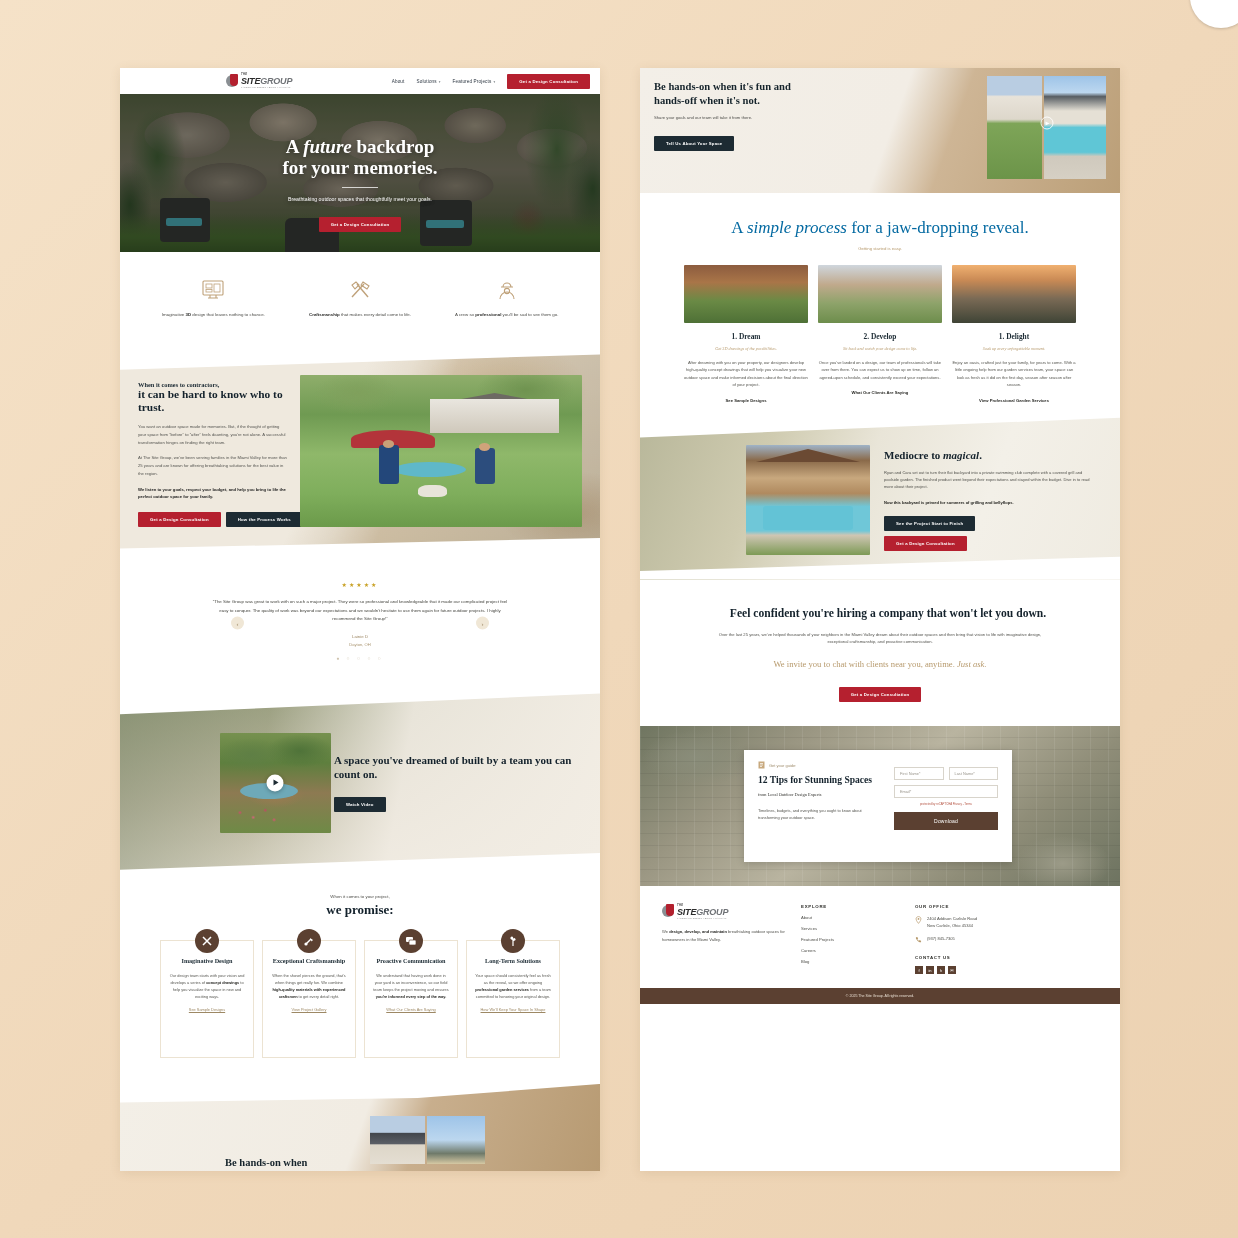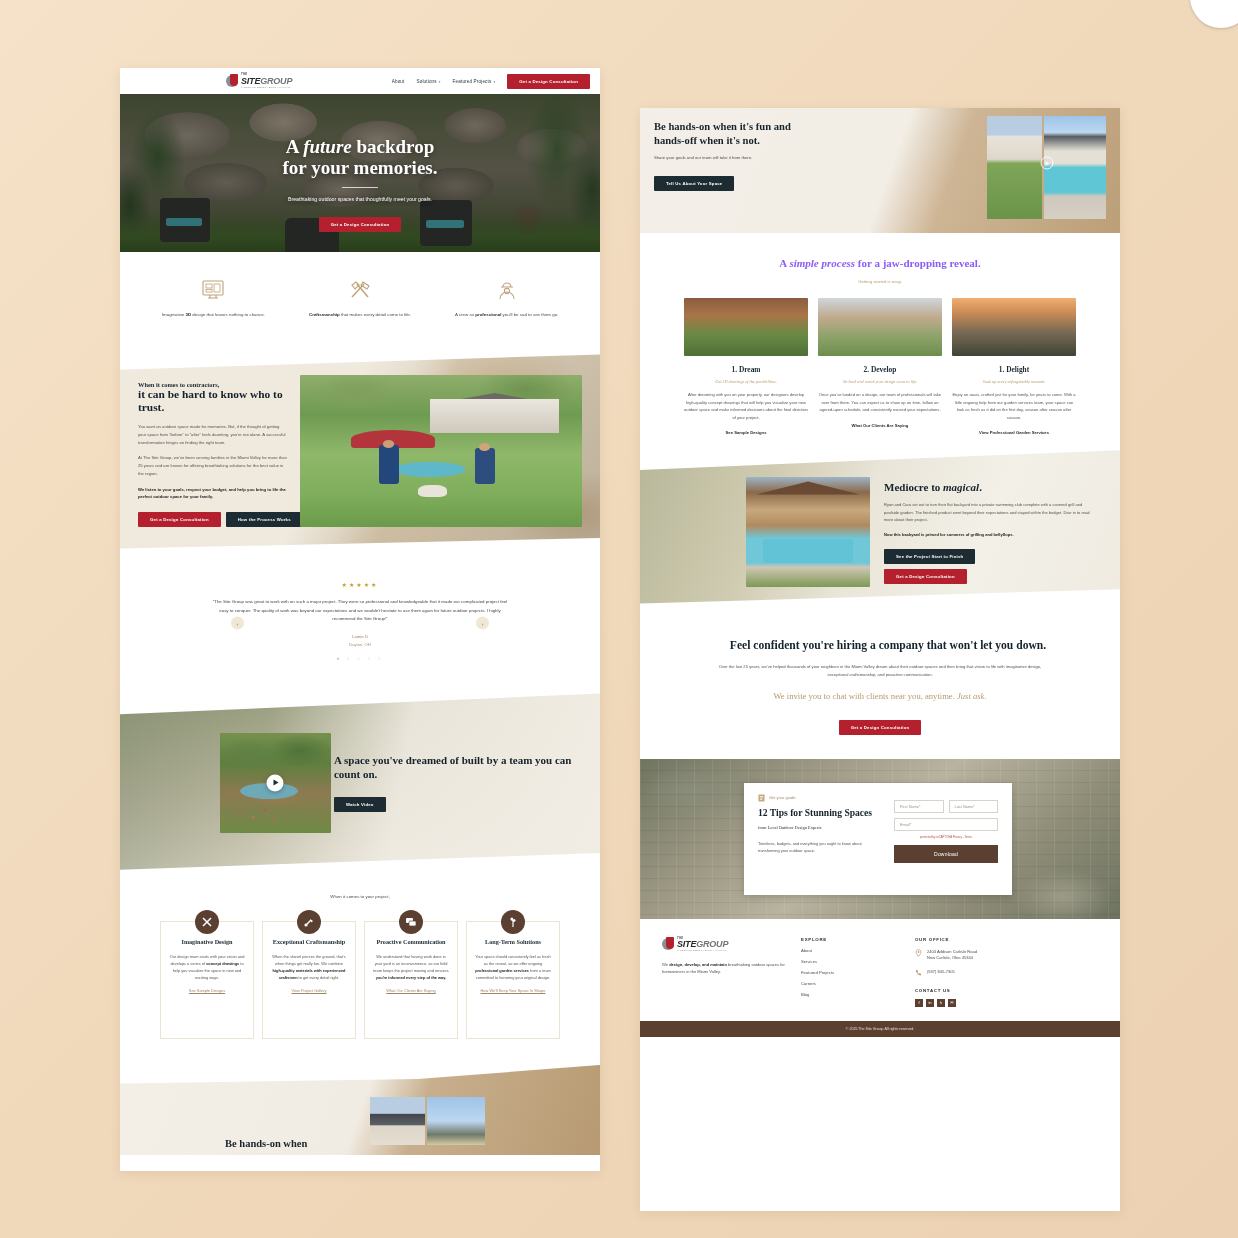--- a/index.html
+++ b/index.html
@@ -20,21 +20,21 @@
     background: #ffffff; box-shadow: 0 1px 3px rgba(0,0,0,.18);
   }
   
   .col {
     position: absolute;
     background: #ffffff;
     overflow: hidden;
     box-shadow: 0 2px 10px rgba(120,90,50,.12);
   }
   #col-left  { left: 120px; top: 68px;  width: 480px; height: 1103px; }
-  #col-right { left: 640px; top: 68px;  width: 480px; height: 1103px; margin-top: 40px; }
+  #col-right { left: 640px; top: 68px;  width: 480px; height: 1103px; }
 
   
   .nav {
     height: 26px; background:#fff; display:flex; align-items:center;
     padding: 0 10px; position:relative; z-index: 5;
   }
   .logo { display:flex; align-items:center; gap:2px; margin-left:96px; }
   .logo-mark {
     width: 13px; height: 15px; position: relative;
   }
@@ -299,22 +299,22 @@
   .hi-play {
     position:absolute; left:50%; top:46%; transform:translate(-50%,-50%);
     width:13px; height:13px; border-radius:50%; border:1px solid rgba(255,255,255,.85);
     display:flex; align-items:center; justify-content:center;
   }
   .hi-play::after { content:""; border-left:4px solid rgba(255,255,255,.95);
     border-top:2.6px solid transparent; border-bottom:2.6px solid transparent; margin-left:1.5px; }
 
   
   .band-process { background:#fff; padding:24px 0 10px; text-align:center; }
-  .proc-h { font-family:"Liberation Serif",serif; font-size:11px; font-weight:700;
-            color:#8b5cf6; line-height:1.25; }
+  .proc-h { font-family:"Liberation Serif",serif; font-size:17px; font-weight:400;
+            color:#0369a1; line-height:1.25; }
   .proc-h em { font-style:italic; }
   .proc-eyebrow { font-size:4.3px; color:#b79a6d; margin-top:8px; }
   .steps { display:flex; gap:10px; padding:14px 44px 0; }
   .step { flex:1; text-align:center; }
   .step-img { width:100%; height:58px; margin-bottom:9px; border-radius:1px; }
   .si1 { background: linear-gradient(180deg,#8c5c3f 0%, #a97548 30%, #6a8a45 62%, #4e7036 100%); }
   .si2 { background: linear-gradient(180deg,#cfd6dd 0%, #c0a98c 34%, #8ea36a 66%, #6d8d4c 100%); }
   .si3 { background: linear-gradient(180deg,#f0b070 0%, #c98a55 26%, #7a6a55 58%, #3f4436 100%); }
   .step-h { font-family:"Liberation Serif",serif; font-size:7.4px; font-weight:700; color:#1b2a33; }
   .step-sub { font-family:"Liberation Serif",serif; font-style:italic; font-size:4.2px;
@@ -549,20 +549,21 @@
       </div>
       <div class="video-txt">
         <div class="video-h">A space you've dreamed of built by a team you can count on.</div>
         <div style="margin-top:11px;"><span class="btn-dark">Watch Video</span></div>
       </div>
     </div>
   </div>
 
   <div class="band-promise">
     <div class="promise-eyebrow">When it comes to your project,</div>
+    <div class="promise-h">we promise:</div>
     <div class="cards">
       <div class="card">
         <div class="card-ico">
           <svg width="12" height="12" viewBox="0 0 12 12">
               <path d="M2 10 L10 2 M10 10 L2 2" stroke="#fff" stroke-width="1.5"></path>
             </svg>
         </div>
         <div class="card-h">Imaginative Design</div>
         <div class="card-b"><span>Our design team starts with your vision and develops a series of </span><b>concept drawings</b><span> to help you visualize the space in new and exciting ways.</span></div>
         <span class="card-link">See Sample Designs</span>

